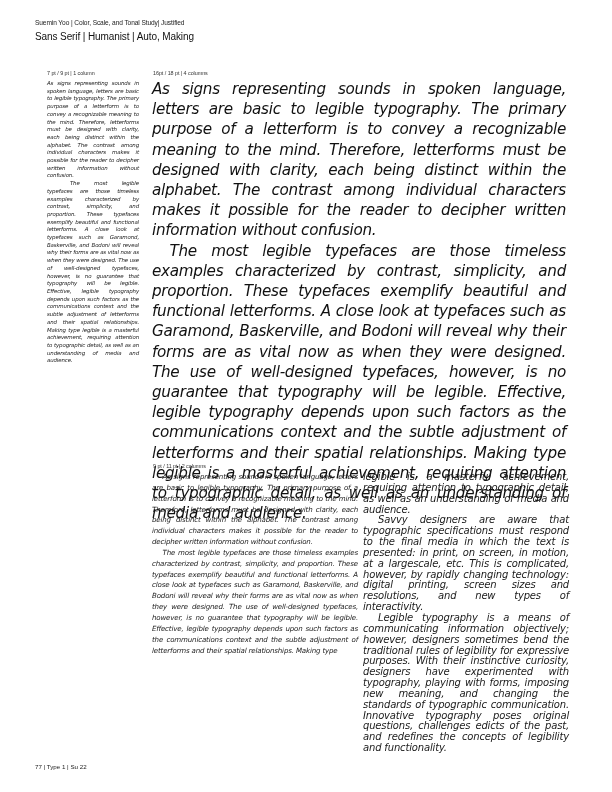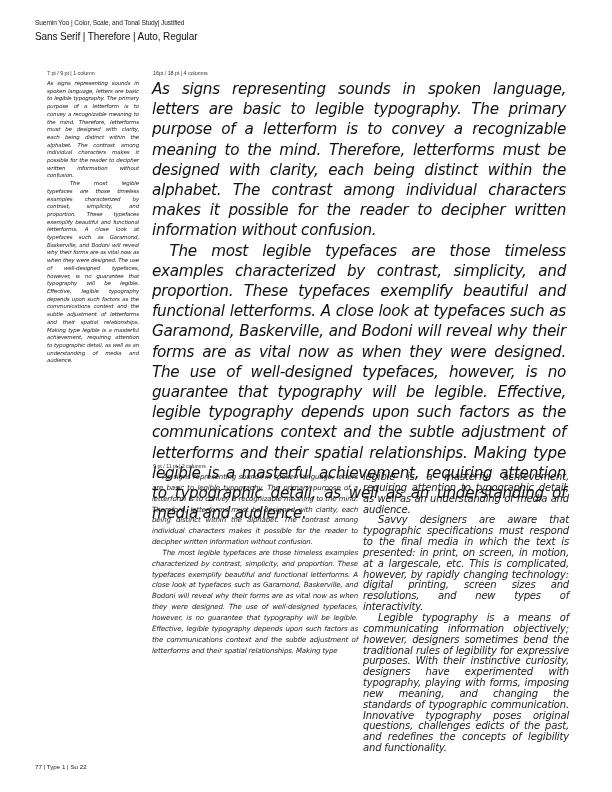--- a/index.html
+++ b/index.html
@@ -58,21 +58,21 @@
     #col9a p.first-indent { text-indent: 1.5em; }
 
     .footer {
       left: 35px; top: 763px; font-size: 6.2px; color: #222;
     }
   </style>
 </head>
 <body>
 
 <div class="abs header-line1">Suemin Yoo  | Color, Scale, and Tonal Study|  Justified</div>
-<div class="abs header-line2">Sans Serif | Therefore | Auto, Regular</div>
+<div class="abs header-line2">Sans Serif | Humanist | Auto, Making</div>
 
 <div class="abs spec-label" id="col7-label">7 pt / 9 pt | 1 column</div>
 <div class="abs body-text" id="col7">
   <p>As signs representing sounds in spoken language, letters are basic to legible typography. The primary purpose of a letterform is to convey a recognizable meaning to the mind. Therefore, letterforms must be designed with clarity, each being distinct within the alphabet. The contrast among individual characters makes it possible for the reader to decipher written information without confusion.</p>
   <p class="indent">The most legible typefaces are those timeless examples characterized by contrast, simplicity, and proportion. These typefaces exemplify beautiful and functional letterforms. A close look at typefaces such as Garamond, Baskerville, and Bodoni will reveal why their forms are as vital now as when they were designed. The use of well-designed typefaces, however, is no guarantee that typography will be legible. Effective, legible typography depends upon such factors as the communications context and the subtle adjustment of letterforms and their spatial relationships. Making type legible is a masterful achievement, requiring attention to typographic detail, as well as an understanding of media and audience.</p>
 </div>
 
 <div class="abs spec-label" id="col16-label">16pt / 18 pt | 4 columns</div>
 <div class="abs body-text" id="col16">
   <p>As signs representing sounds in spoken language, letters are basic to legible typography. The primary purpose of a letterform is to convey a recognizable meaning to the mind. Therefore, letterforms must be designed with clarity, each being distinct within the alphabet. The contrast among individual characters makes it possible for the reader to decipher written information without confusion.</p>

